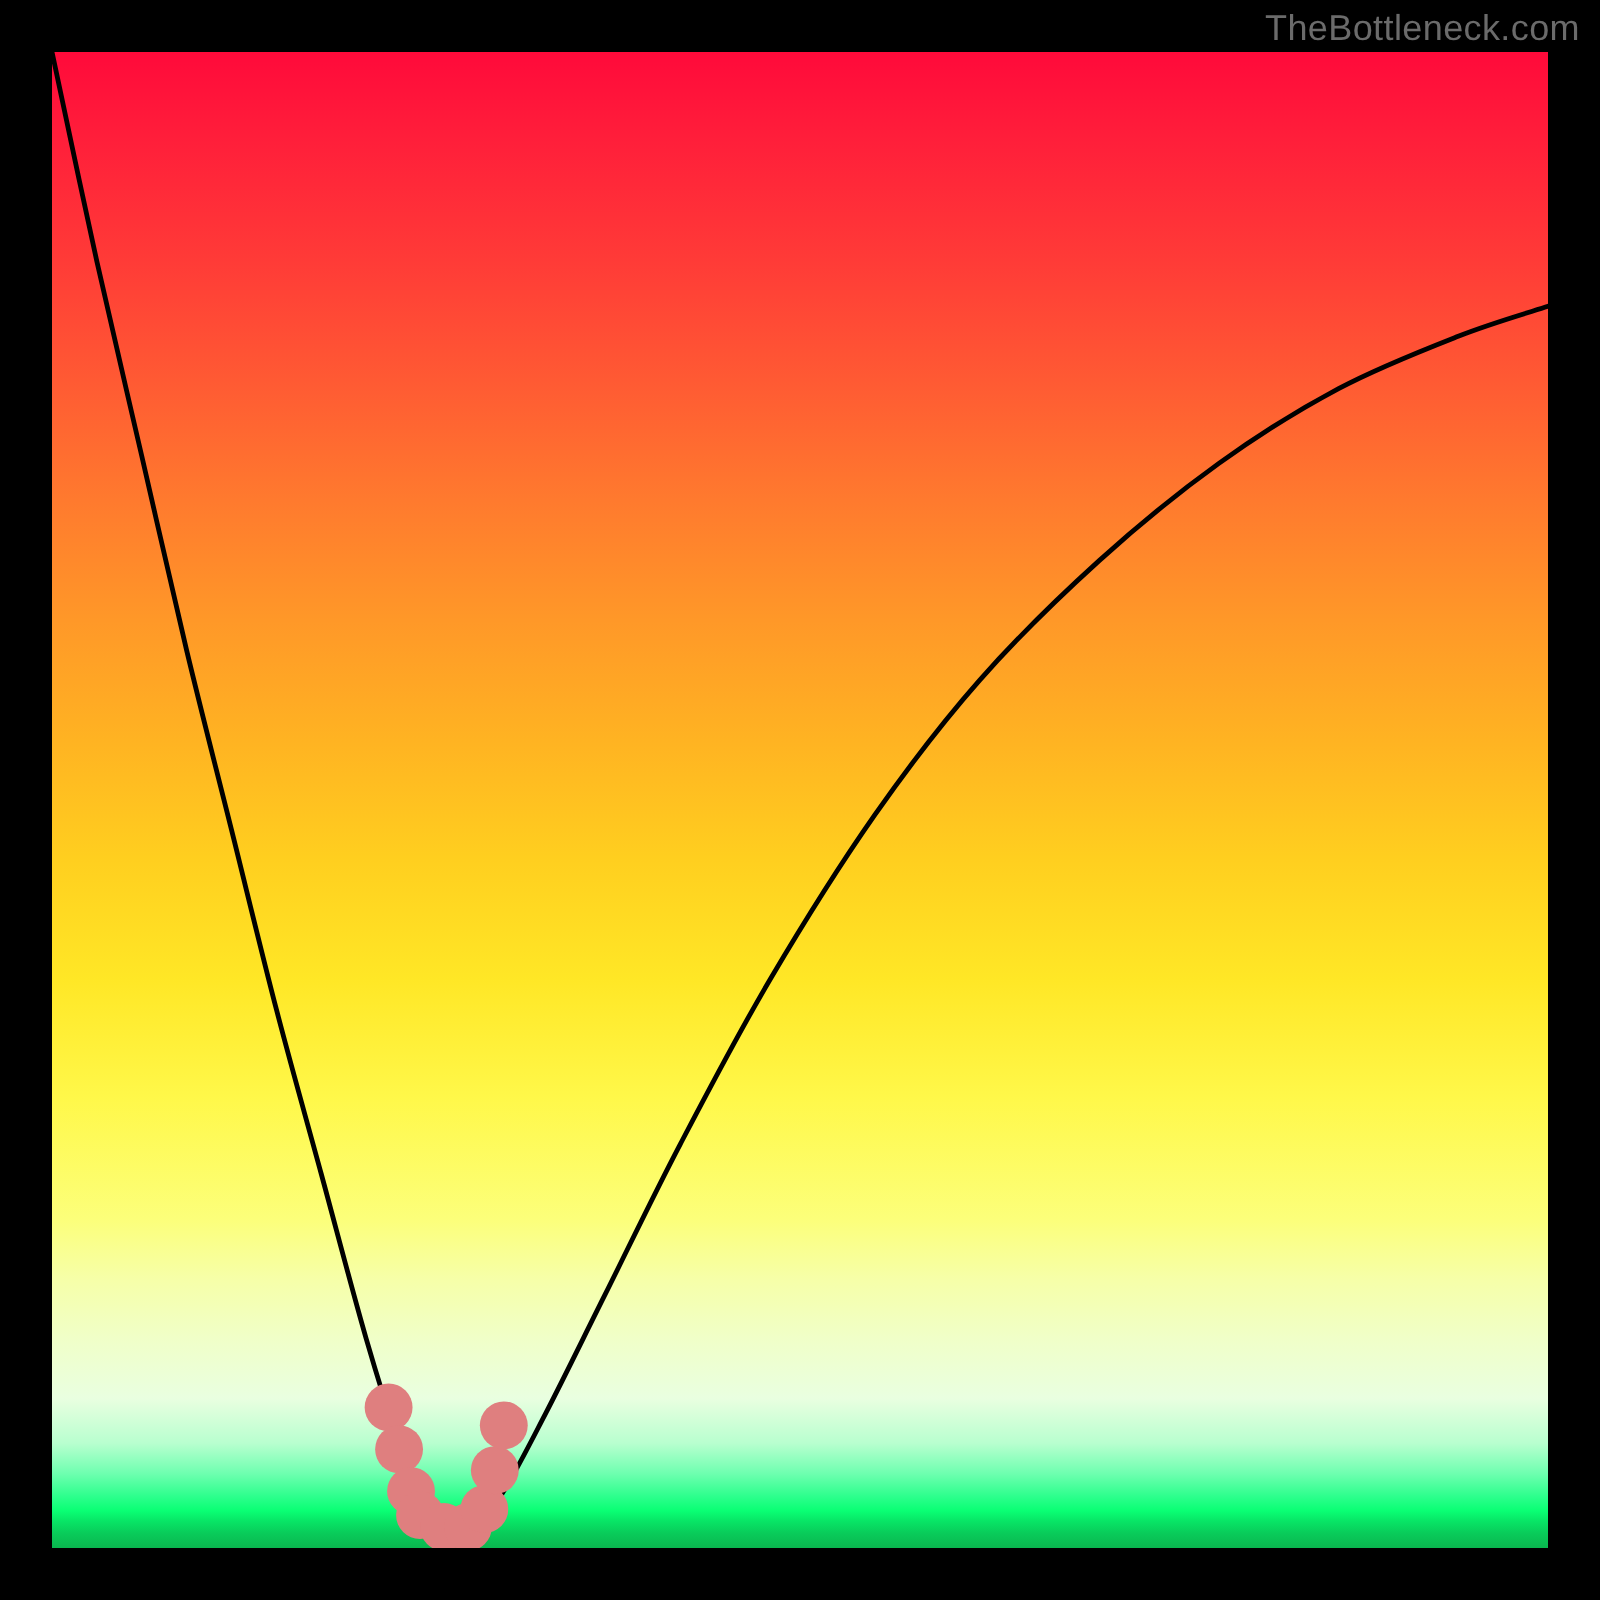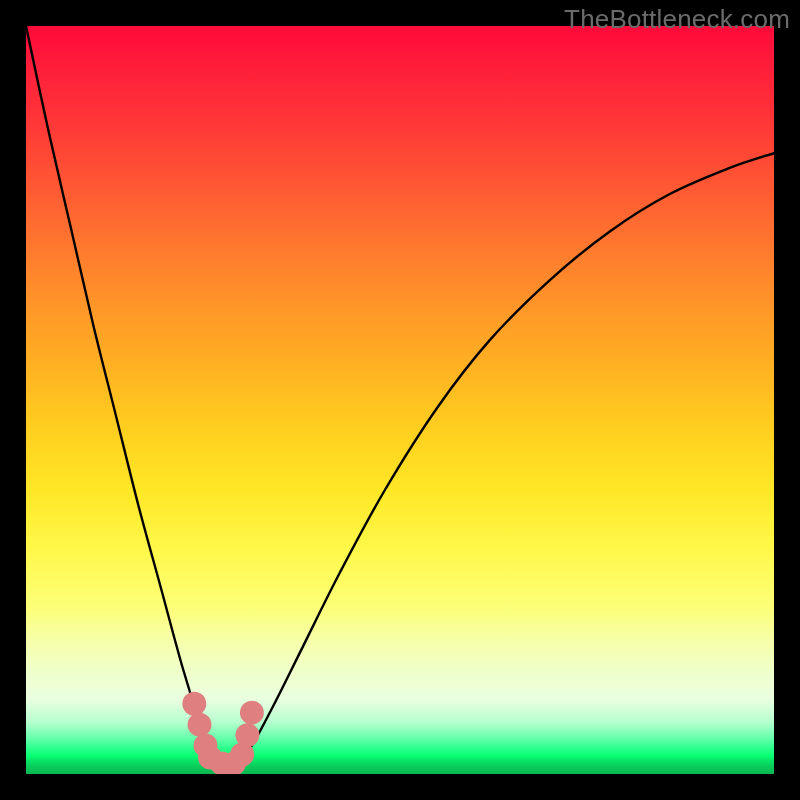--- a/index.html
+++ b/index.html
@@ -49,21 +49,21 @@
     position: absolute;
     inset: 0;
     width: 748px;
     height: 748px;
   }
   .watermark {
     position: absolute;
     top: 4px;
     right: 10px;
     color: #6b6b6b;
-    font-size: 26px;
+    font-size: 18px;
     letter-spacing: 0.2px;
     user-select: none;
   }
 </style>
 </head>
 <body>
 
 <div class="frame">
   <div class="gradient"></div>
   <svg class="overlay" viewBox="0 0 748 748">

